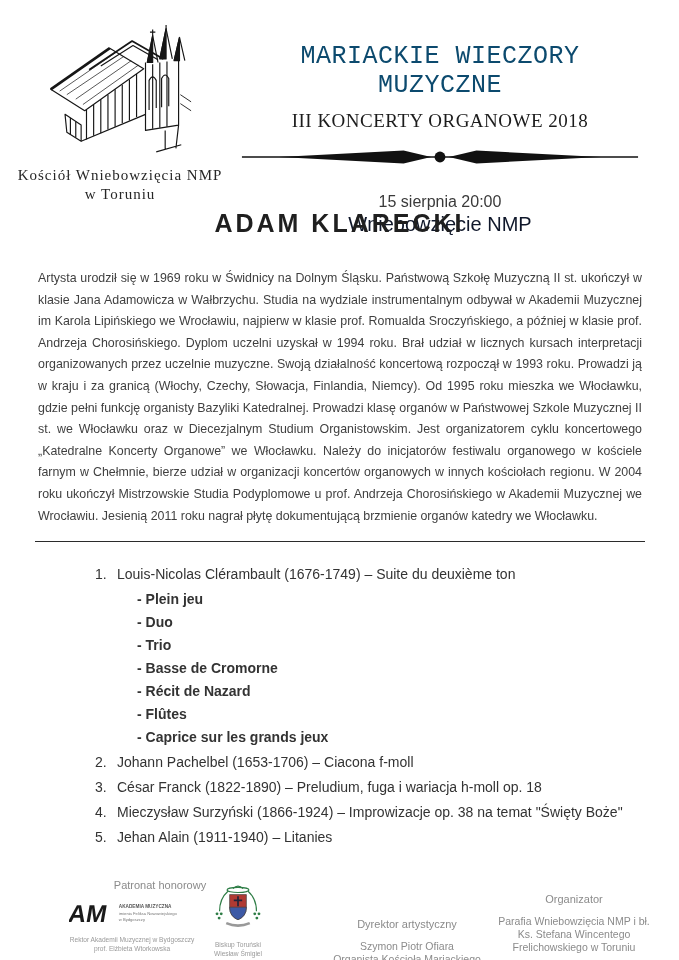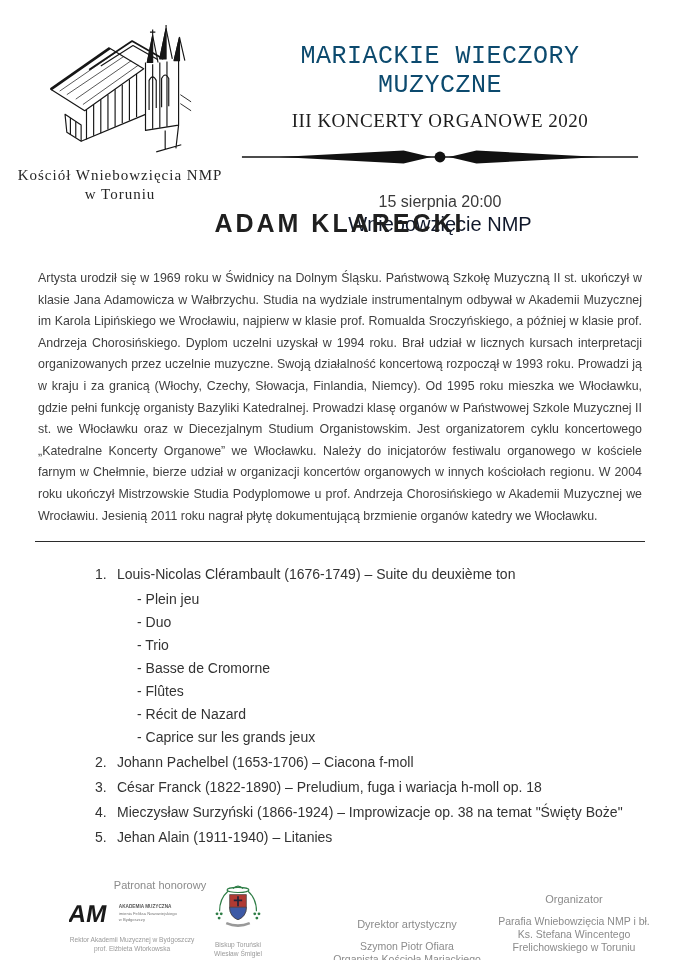--- a/index.html
+++ b/index.html
@@ -22,21 +22,21 @@
       font-size:25px;font-weight:bold;letter-spacing:3px;color:#1f1f1f;}
   .bio{position:absolute;left:38px;top:268px;width:604px;font-size:12.4px;line-height:21.6px;
       text-align:justify;color:#3f3f3f;}
   .separator{position:absolute;left:35px;top:541px;width:610px;border-top:1.6px solid #2b2b2b;}
 
   
   .program{position:absolute;left:95px;top:562px;width:545px;font-size:14px;color:#333;}
   .pitem{line-height:25px;}
   .pnum{display:inline-block;width:22px;}
   .movs{margin:1px 0 1px 0;}
-  .mov{padding-left:42px;line-height:23px;}
+  .mov{padding-left:42px;line-height:23px;font-weight:bold;}
 
   
   .patron-label{position:absolute;left:72px;top:879px;width:176px;text-align:center;
       font-size:11px;color:#8b8b8b;}
   .am-block{position:absolute;left:60px;top:897px;width:144px;text-align:center;}
   .tiny-caption{font-size:6.6px;line-height:8.5px;color:#9a9a9a;margin-top:3px;}
   .crest-block{position:absolute;left:198px;top:882px;width:80px;text-align:center;}
   .fcol-label{font-size:11px;color:#8b8b8b;}
   .fcol-text{font-size:10.5px;line-height:13px;color:#8b8b8b;margin-top:10px;}
   .director-block{position:absolute;left:318px;top:918px;width:178px;text-align:center;}
@@ -80,21 +80,21 @@
       <polygon points="150,40 156,14 156,40" fill="#161616"></polygon>
     </g>
   </svg>
   <div class="church-caption">
     <div>Kościół Wniebowzięcia NMP</div>
     <div>w Toruniu</div>
   </div>
 
   <div class="head-right">
     <div class="title">MARIACKIE WIECZORY MUZYCZNE</div>
-    <div class="subtitle">III KONCERTY ORGANOWE 2020</div>
+    <div class="subtitle">III KONCERTY ORGANOWE 2018</div>
     <svg class="ornament" width="404" height="24" viewBox="0 0 410 24">
       <line x1="4" y1="12" x2="406" y2="12" stroke="#111" stroke-width="1.6"></line>
       <polygon points="42,12 168,5.5 196,12 168,18.5" fill="#111"></polygon>
       <polygon points="368,12 242,5.5 214,12 242,18.5" fill="#111"></polygon>
       <circle cx="205" cy="12" r="5.5" fill="#111"></circle>
     </svg>
     <div class="date">15 sierpnia 20:00</div>
     <div class="venue">Wniebowzięcie NMP</div>
   </div>
 
@@ -108,22 +108,22 @@
 
   <div class="program">
     <div class="pitem">
       <span class="pnum">1.</span><span>Louis-Nicolas Clérambault (1676-1749) – Suite du deuxième ton</span>
     </div>
     <div class="movs">
       <div class="mov">- Plein jeu</div>
       <div class="mov">- Duo</div>
       <div class="mov">- Trio</div>
       <div class="mov">- Basse de Cromorne</div>
+      <div class="mov">- Récit de Nazard</div>
       <div class="mov">- Flûtes</div>
-      <div class="mov">- Récit de Nazard</div>
       <div class="mov">- Caprice sur les grands jeux</div>
     </div>
     <div class="pitem">
       <span class="pnum">2.</span><span>Johann Pachelbel (1653-1706)  – Ciacona f-moll</span>
     </div>
     <div class="pitem">
       <span class="pnum">3.</span><span>César Franck (1822-1890) – Preludium, fuga i wariacja h-moll op. 18</span>
     </div>
     <div class="pitem">
       <span class="pnum">4.</span><span>Mieczysław Surzyński (1866-1924) – Improwizacje op. 38 na temat "Święty Boże"</span>

